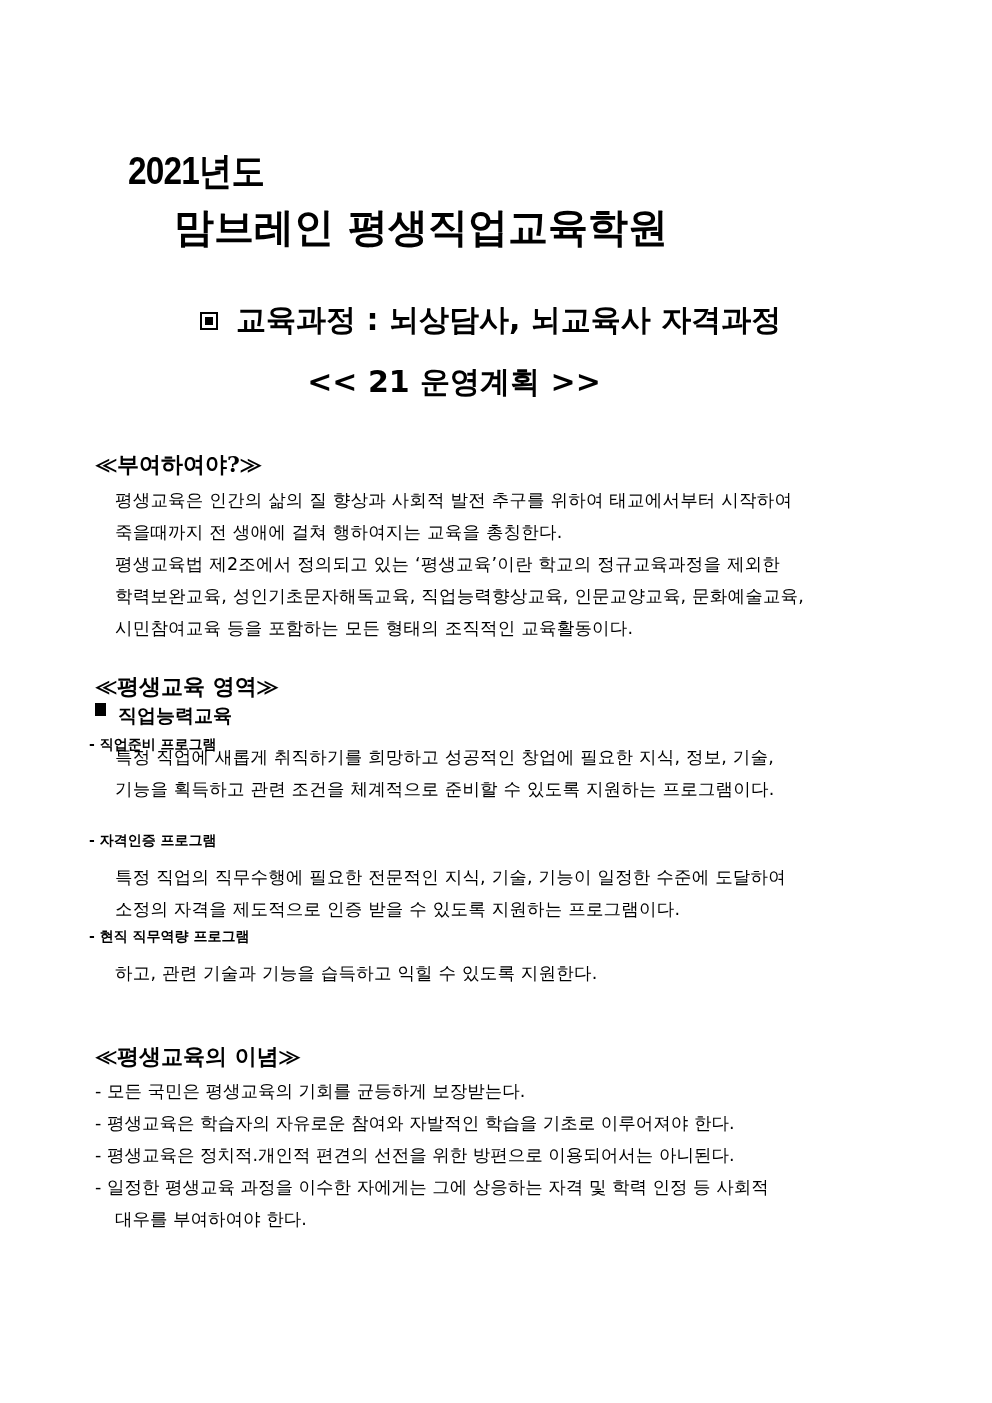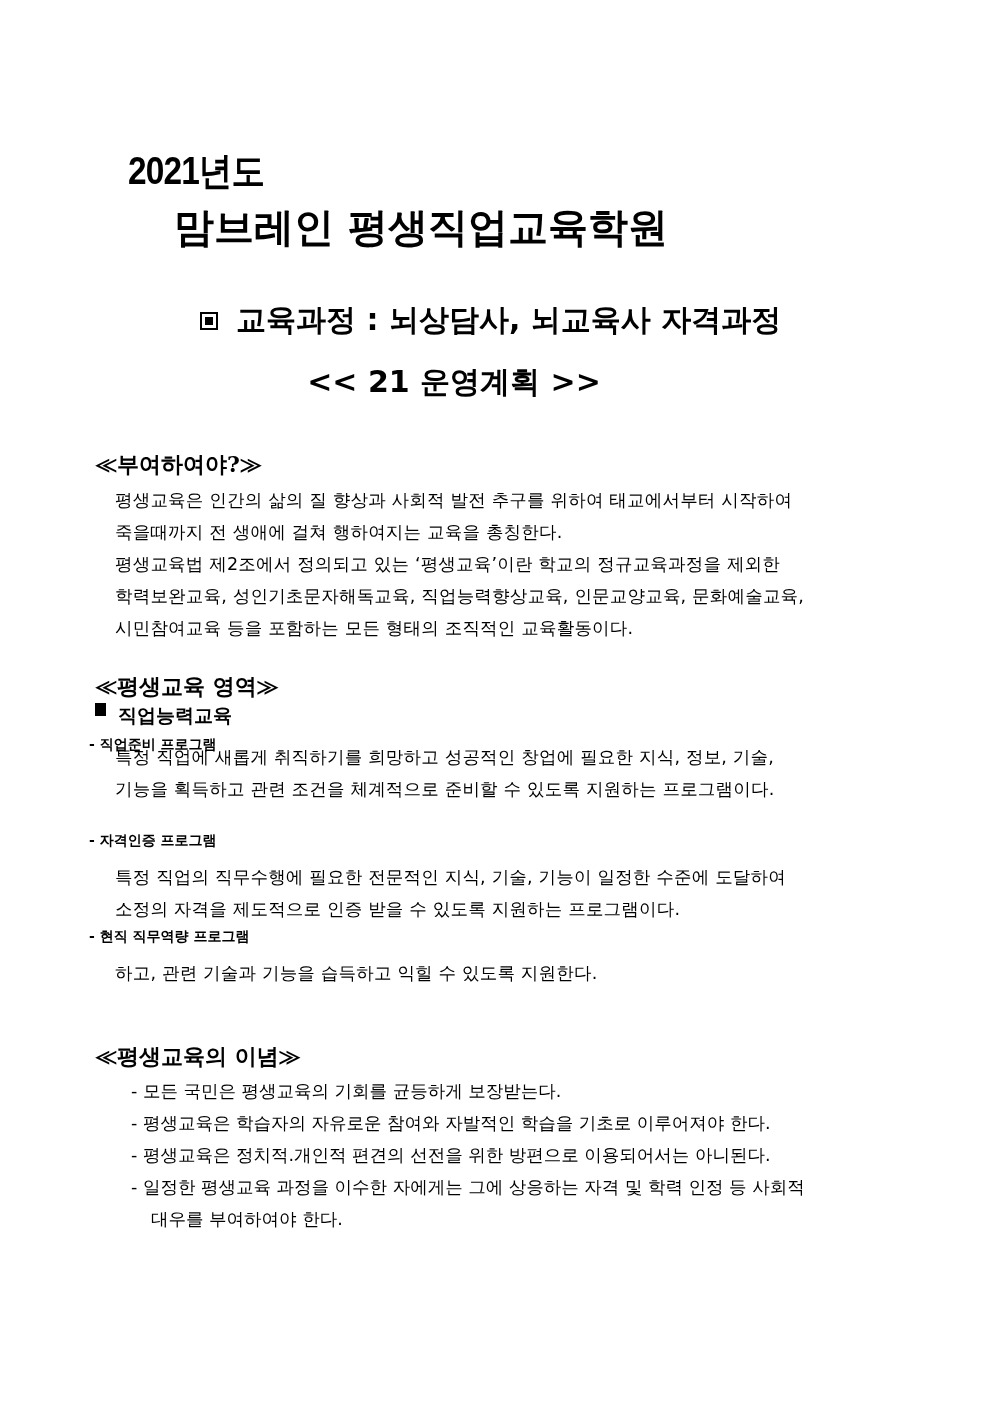--- a/index.html
+++ b/index.html
@@ -98,19 +98,19 @@
   <div>특정 직업의 직무수행에 필요한 전문적인 지식, 기술, 기능이 일정한 수준에 도달하여</div>
   <div>소정의 자격을 제도적으로 인증 받을 수 있도록 지원하는 프로그램이다.</div>
 </div>
 
 <div class="sub" style="top:928px;">- 현직 직무역량 프로그램</div>
 <div class="para" style="top:957px;">
   <div>하고, 관련 기술과 기능을 습득하고 익힐 수 있도록 지원한다.</div>
 </div>
 
 <div class="section-title" style="top:1042px;">≪평생교육의 이념≫</div>
-<div class="list" style="top:1075px;margin-left:36px;">
+<div class="list" style="top:1075px;">
   <div class="item">- 모든 국민은 평생교육의 기회를 균등하게 보장받는다.</div>
   <div class="item">- 평생교육은 학습자의 자유로운 참여와 자발적인 학습을 기초로 이루어져야 한다.</div>
   <div class="item">- 평생교육은 정치적.개인적 편견의 선전을 위한 방편으로 이용되어서는 아니된다.</div>
   <div class="item">- 일정한 평생교육 과정을 이수한 자에게는 그에 상응하는 자격 및 학력 인정 등 사회적</div>
   <div class="cont">대우를 부여하여야 한다.</div>
 </div>
 
 </body></html>

